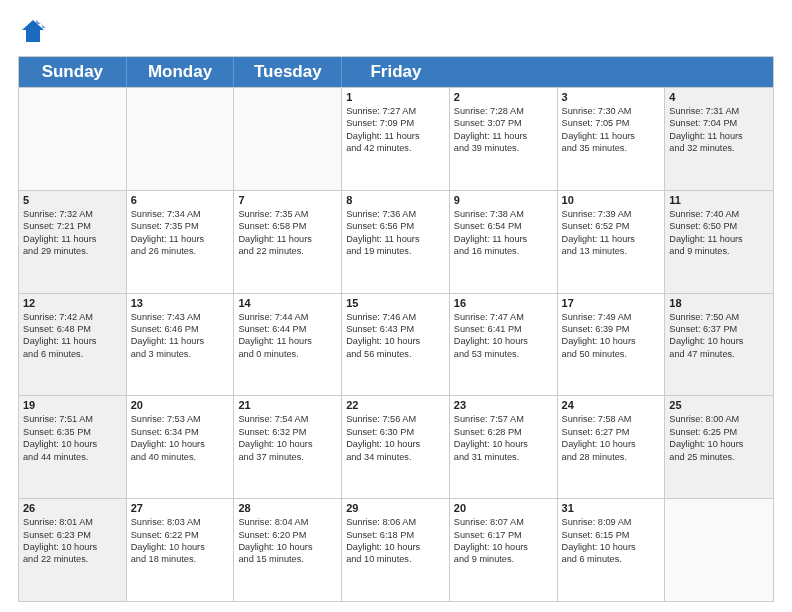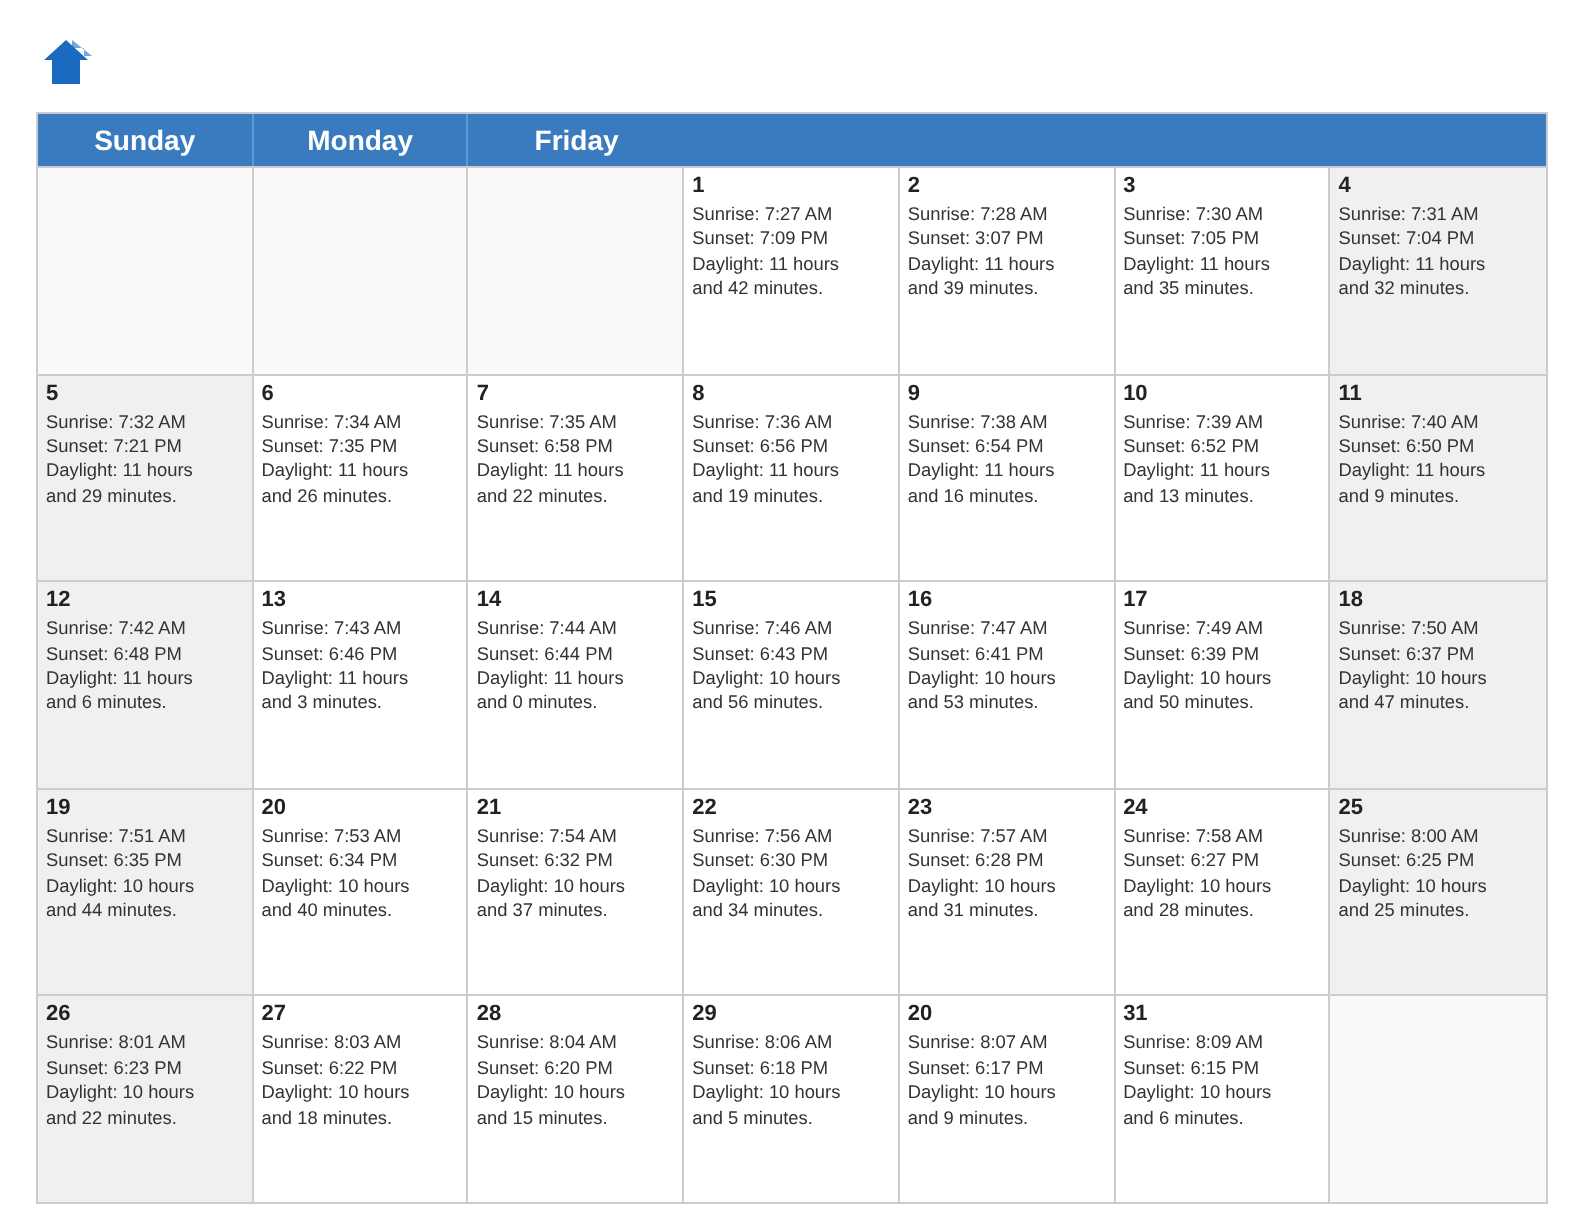--- a/index.html
+++ b/index.html
@@ -65,21 +65,21 @@
       flex-direction: column;
       border: 1px solid #ccc;
     }
     .cal-header {
       display: grid;
       grid-template-columns: repeat(7, 1fr);
       background: #3a7bbf;
     }
     .cal-header-cell {
       color: #fff;
-      font-size: 14px;
+      font-size: 17px;
       font-weight: bold;
       text-align: center;
       padding: 5px 18px;
       border-right: 1px solid #5a9bd4;
     }
     .cal-header-cell:last-child { border-right: none; }
     .cal-body {
       display: flex;
       flex-direction: column;
       flex: 1;
@@ -131,20 +131,21 @@
     <div class="title-block">
       <div class="month-title"></div>
       <div class="location"></div>
     </div>
   </div>
 
   <div class="calendar">
     <div class="cal-header">
     <div class="cal-header-cell">Sunday</div>
         <div class="cal-header-cell">Monday</div>
+        <div class="cal-header-cell">Tuesday</div>
         <div class="cal-header-cell">Friday</div>
       </div>
     <div class="cal-body">
     <div class="cal-row">
           <div class="cal-cell empty"></div>
           <div class="cal-cell empty"></div>
           <div class="cal-cell empty"></div>
           <div class="cal-cell">
             <div class="day-num">1</div>
             <div class="cell-line">Sunrise: 7:27 AM</div>
@@ -347,21 +348,21 @@
             <div class="cell-line">Sunrise: 8:04 AM</div>
             <div class="cell-line">Sunset: 6:20 PM</div>
             <div class="cell-line">Daylight: 10 hours</div>
             <div class="cell-line">and 15 minutes.</div>
           </div>
           <div class="cal-cell">
             <div class="day-num">29</div>
             <div class="cell-line">Sunrise: 8:06 AM</div>
             <div class="cell-line">Sunset: 6:18 PM</div>
             <div class="cell-line">Daylight: 10 hours</div>
-            <div class="cell-line">and 5 minutes.</div>
+            <div class="cell-line">and 10 minutes.</div>
           </div>
           <div class="cal-cell">
             <div class="day-num">20</div>
             <div class="cell-line">Sunrise: 8:07 AM</div>
             <div class="cell-line">Sunset: 6:17 PM</div>
             <div class="cell-line">Daylight: 10 hours</div>
             <div class="cell-line">and 9 minutes.</div>
           </div>
           <div class="cal-cell">
             <div class="day-num">31</div>

